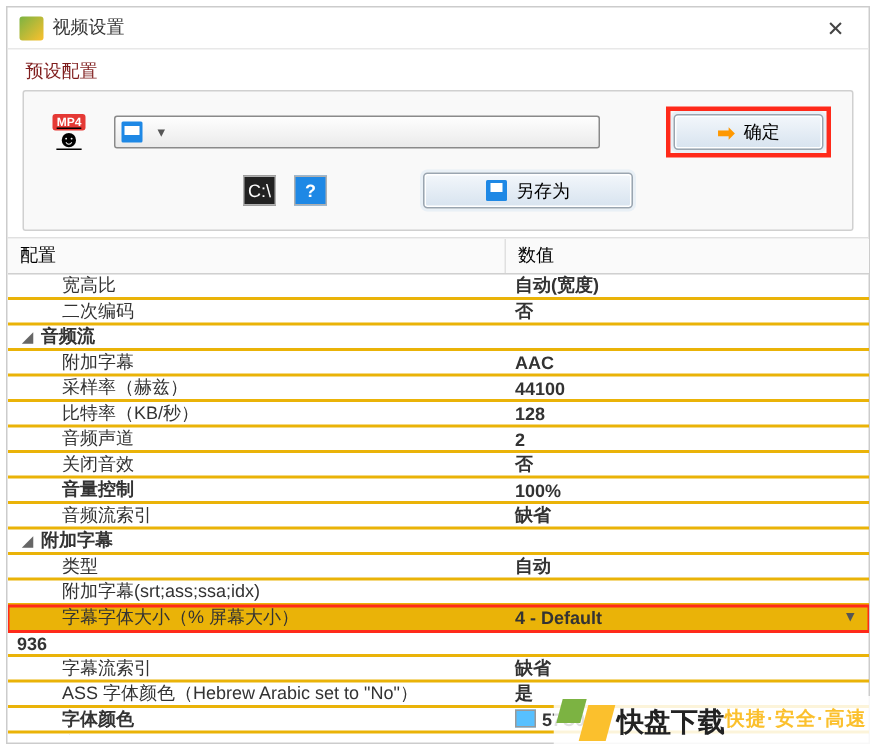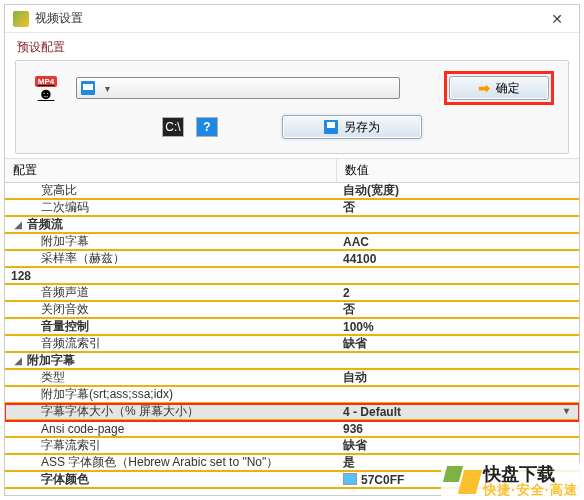--- a/index.html
+++ b/index.html
@@ -104,38 +104,38 @@
     .table-container { margin-top: 4px; overflow-y: auto; height: 332px; border-top: 1px solid #e0e0e0; }
     .thead { display: flex; border-bottom: 1px solid #d0d0d0; font-size: 12px; background:#fafafa; }
     .th { padding: 3px 8px; }
     .th.c0 { flex: 0 0 332px; border-right: 1px solid #e0e0e0;}
     .th.c1 { flex: 1; }
     .row { display: flex; font-size: 12px; height: 17px; align-items: center; border-bottom: 2px solid #eab308; color: #333; }
     .row .cell0 { flex: 0 0 332px; padding-left: 8px; display:flex; align-items:center; white-space: nowrap; overflow: hidden; }
     .row .cell1 { flex: 1; padding-left: 6px; white-space: nowrap; display:flex; align-items:flex-start; gap:4px;font-weight:bold;}
     .expander { width: 10px; font-size: 10px; color: #666; margin-right: 4px; text-align: center; flex:none;}
     .bold-label { font-weight: bold; }
-    .row.highlight { outline: 2px solid #ff2a1a; outline-offset: -1px; background: #e5e5e5; }
+    .row.highlight { outline: 2px solid #ff2a1a; outline-offset: -1px; background: #eab308; }
     .color-swatch { width: 14px; height: 12px; border: 1px solid #999; flex:none; }
     .swatch-blue { background: #57C0FF; }
     .row-dropdown-arrow { margin-left: auto; margin-right: 10px; font-size: 10px; color:#555; }
     .watermark-brand {
       position: absolute;
       right: 2px; bottom: 2px;
       display: flex; align-items: center;
       font-weight: bold;
       background: rgba(255,255,255,0.85);
       padding: 2px 4px;
     }
     .brand-logo { width: 34px; height: 30px; position: relative; margin-right: 4px;}
     .bl-g { position:absolute; left:0; top:0; width:16px; height:16px; background:#7cb342; transform: skewX(-15deg);}
     .bl-y { position:absolute; right:0; top:4px; width:18px; height:24px; background:#fbc02d; transform: skewX(-15deg);}
     .brand-main { font-size: 18px; color:#222;}
     .brand-sub { font-size: 13px; color:#fbc02d; letter-spacing:1px;}
-    .brand-text{ display:flex; flex-direction:column; line-height:1;}
+    .brand-text{ display:flex; flex-direction:row; line-height:1;text-align:right;}
     .wm-text {
       position: absolute;
       color: #e8e8e8;
       font-size: 20px;
       transform: rotate(-22deg);
       pointer-events: none;
       z-index: 0;
       user-select: none;
       font-weight: 500;
     }
@@ -232,20 +232,24 @@
         <div class="row">
           <div class="cell0">
             <span class="expander"></span>
             <span style="padding-left: 14px;">采样率（赫兹）</span>
           </div>
           <div class="cell1">
             <span>44100</span>
           </div>
         </div>
         <div class="row">
+          <div class="cell0">
+            <span class="expander"></span>
+            <span style="padding-left: 14px;">比特率（KB/秒）</span>
+          </div>
           <div class="cell1">
             <span>128</span>
           </div>
         </div>
         <div class="row">
           <div class="cell0">
             <span class="expander"></span>
             <span style="padding-left: 14px;">音频声道</span>
           </div>
           <div class="cell1">
@@ -310,24 +314,20 @@
           <div class="cell0">
             <span class="expander"></span>
             <span style="padding-left: 14px;">字幕字体大小（% 屏幕大小）</span>
           </div>
           <div class="cell1">
             <span>4 - Default</span>
             <span class="row-dropdown-arrow">▾</span>
           </div>
         </div>
         <div class="row">
-          <div class="cell0">
-            <span class="expander"></span>
-            <span style="padding-left: 14px;">Ansi code-page</span>
-          </div>
           <div class="cell1">
             <span>936</span>
           </div>
         </div>
         <div class="row">
           <div class="cell0">
             <span class="expander"></span>
             <span style="padding-left: 14px;">字幕流索引</span>
           </div>
           <div class="cell1">

